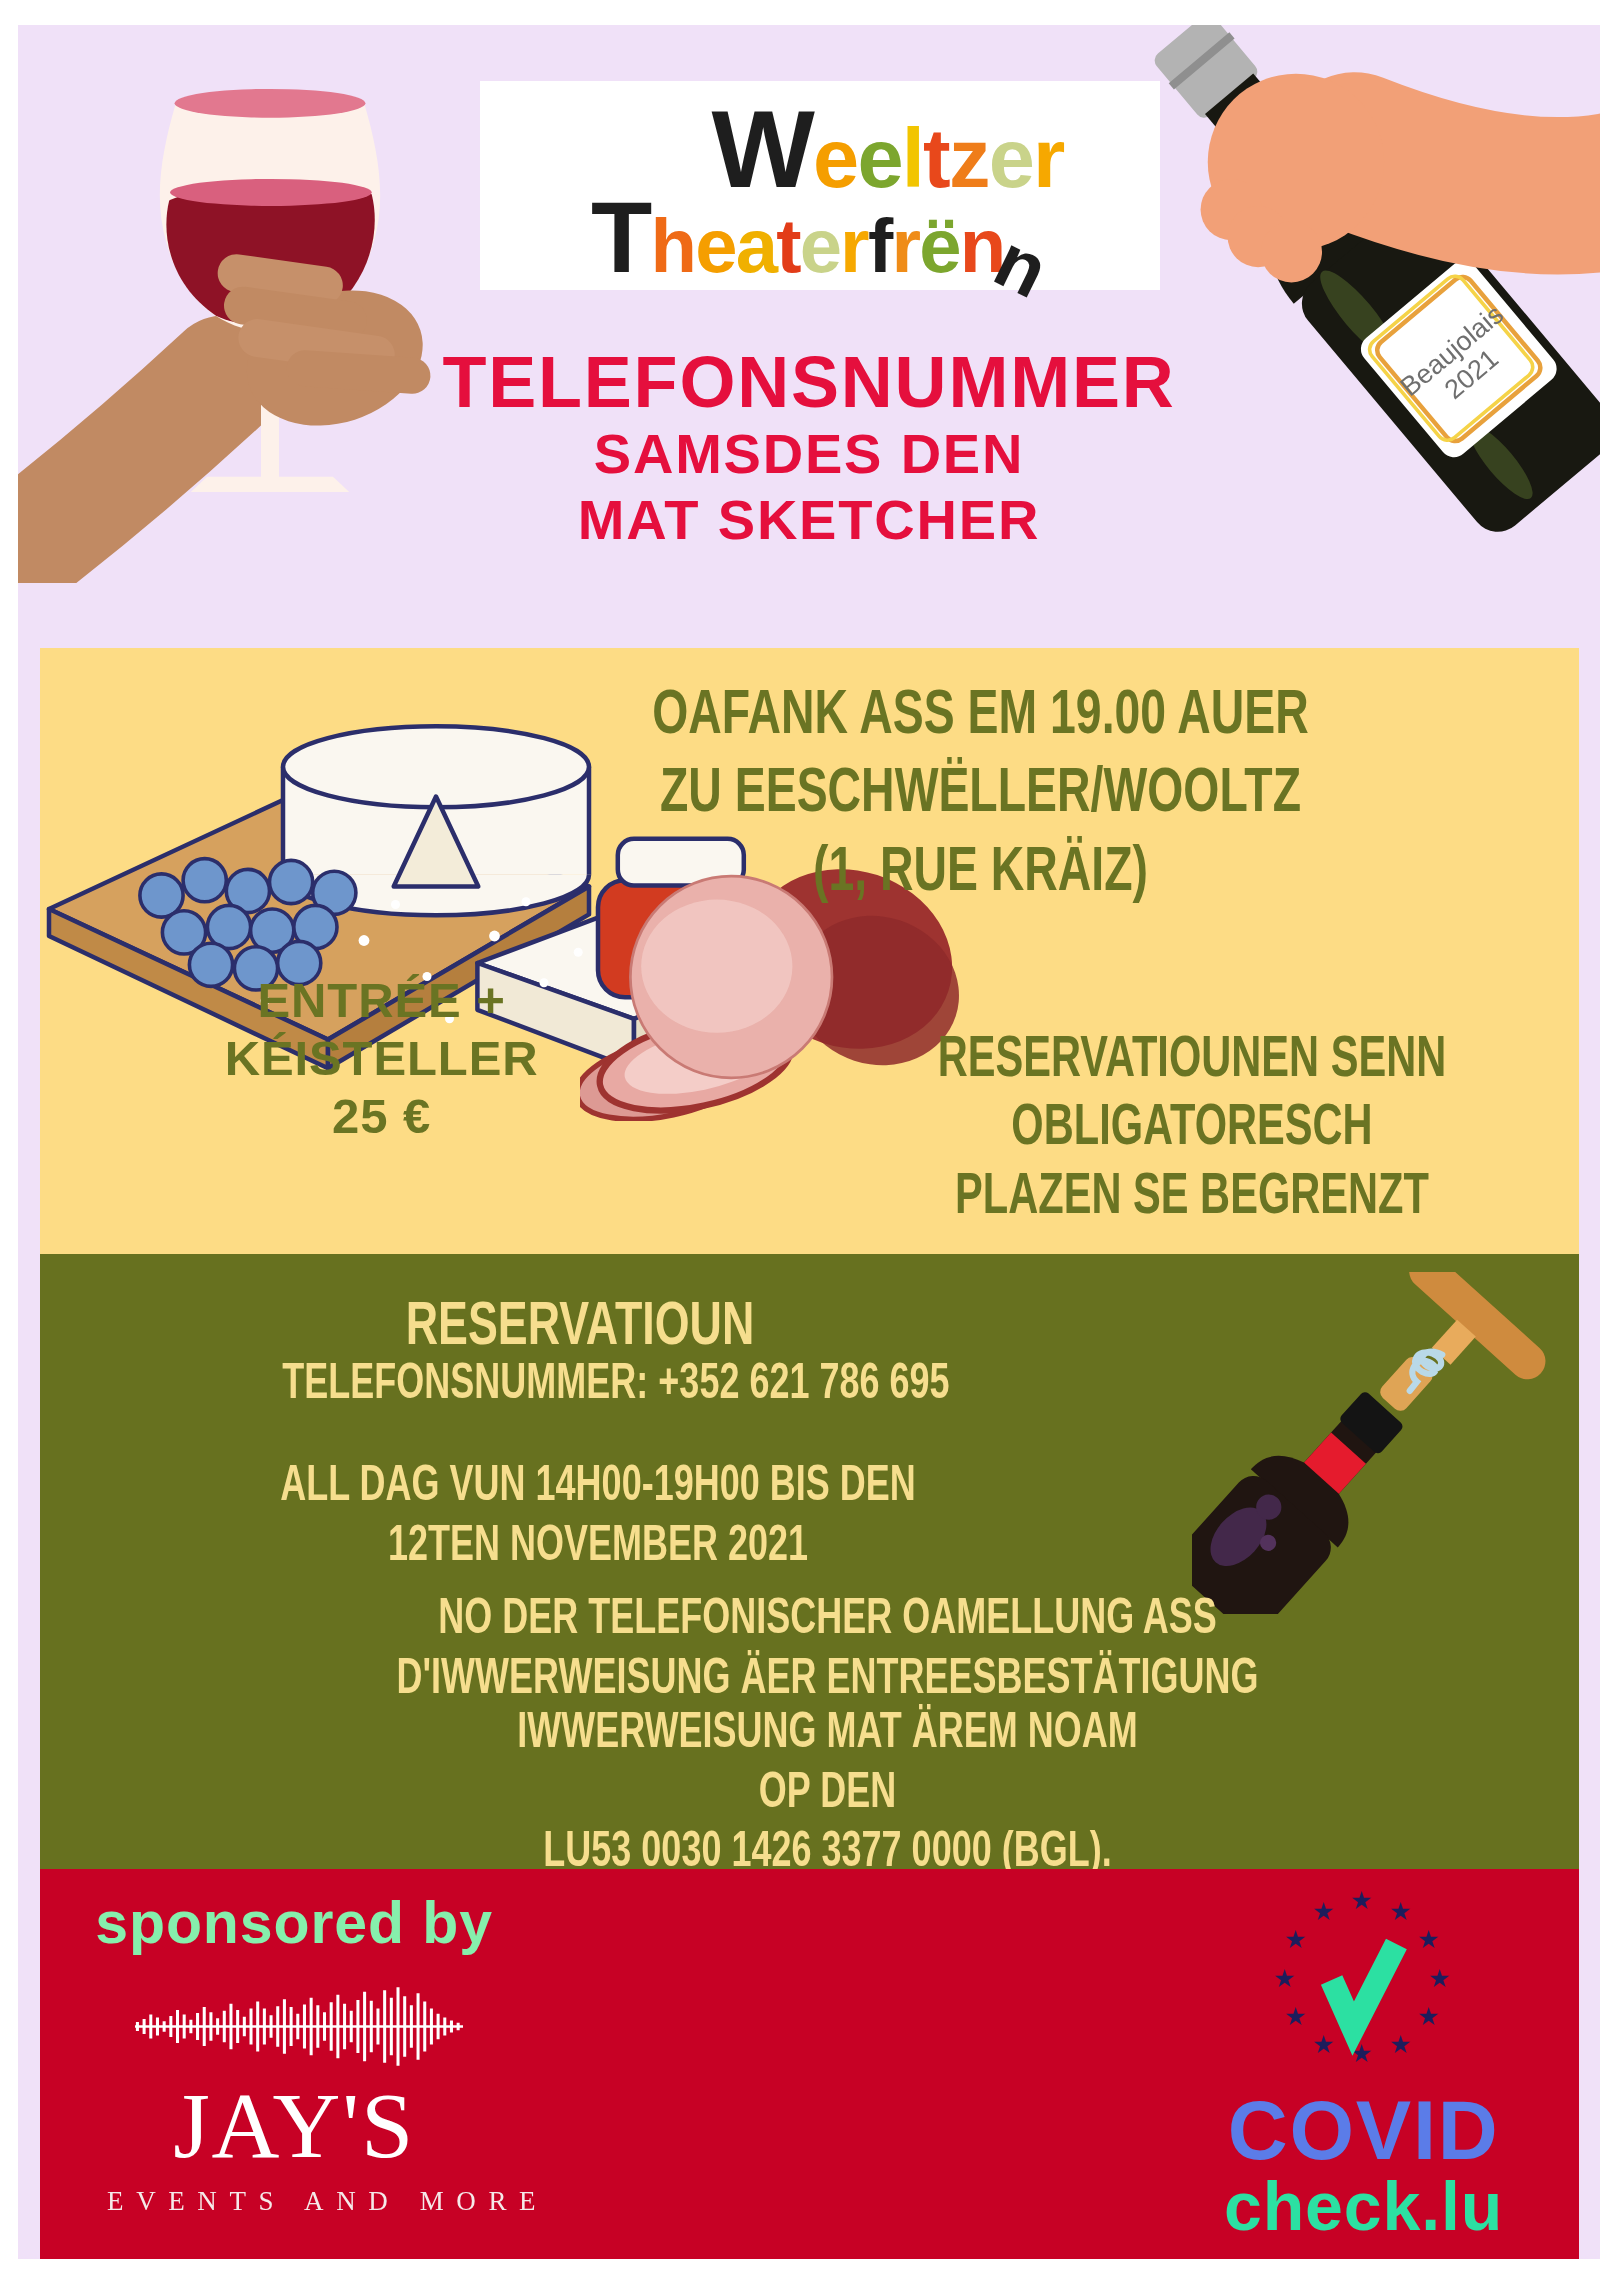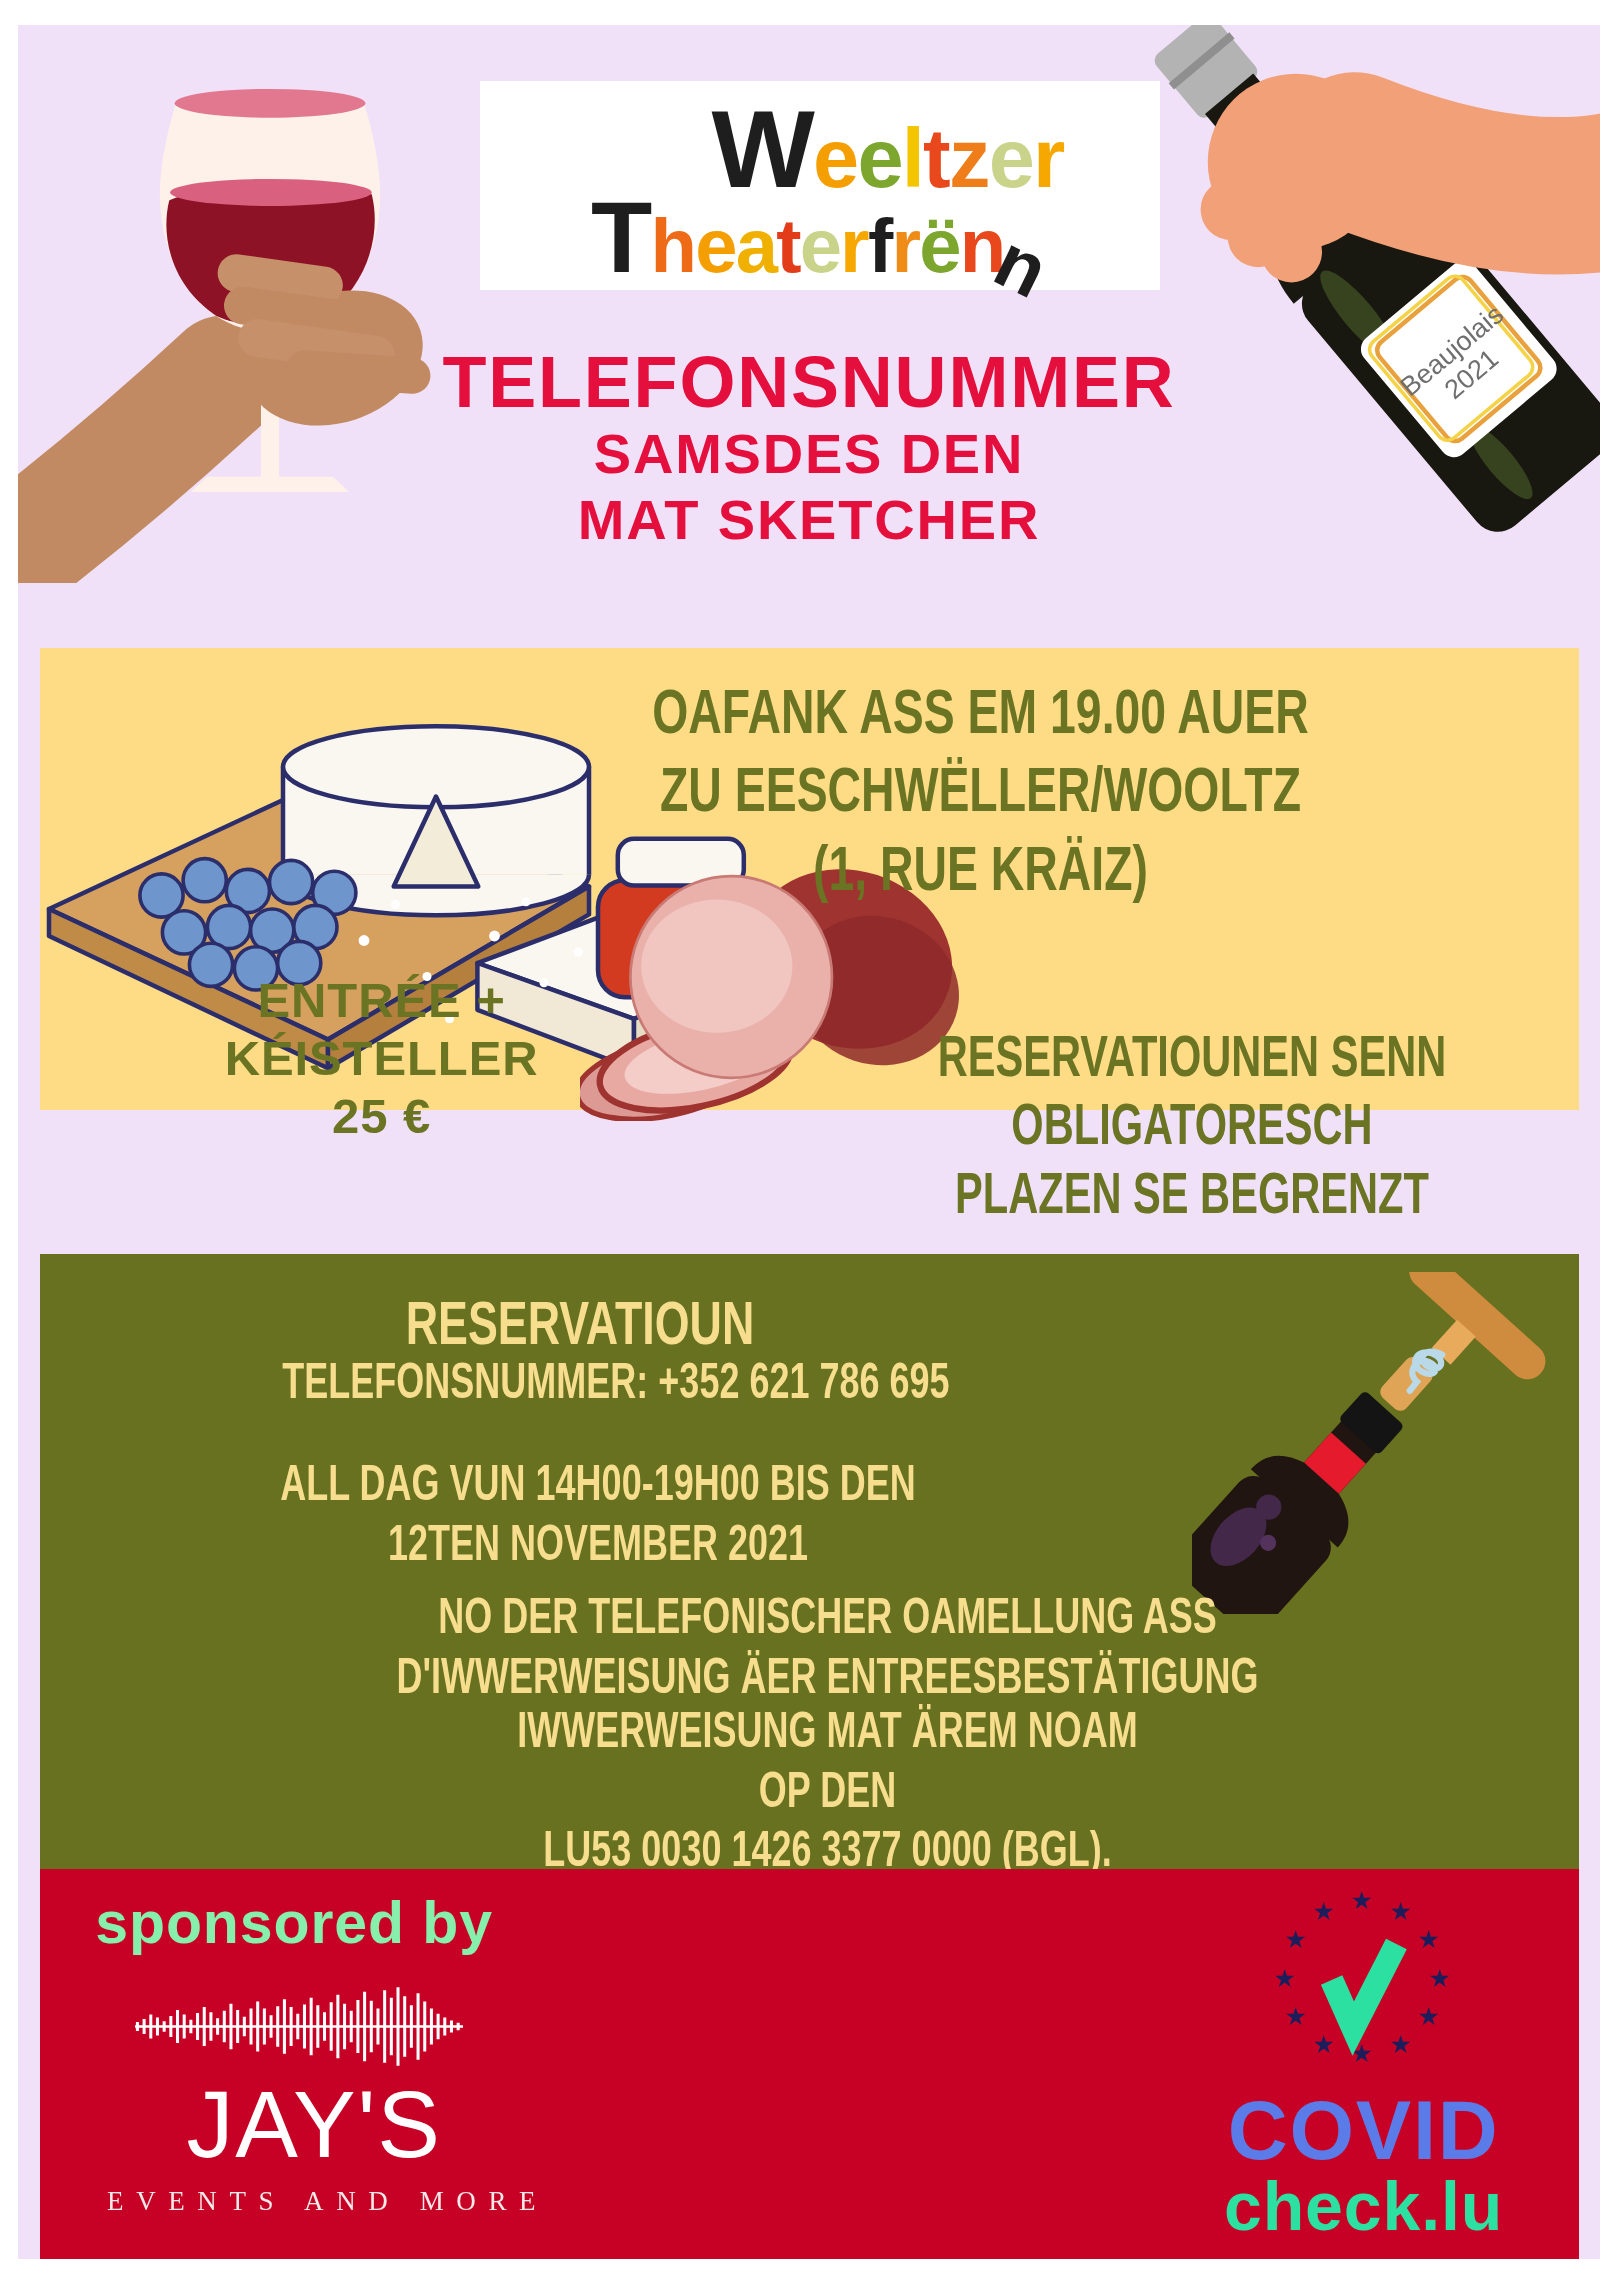--- a/index.html
+++ b/index.html
@@ -6,21 +6,21 @@
   body {
     width:1618px; height:2284px; position:relative;
     background:#ffffff;
     font-family:"Liberation Sans", sans-serif;
   }
   .poster {
     position:absolute; left:18px; top:25px; width:1582px; height:2234px;
     background:#f0e1f8; overflow:hidden;
   }
   .section { position:absolute; left:21.6px; width:1539px; }
-  .sec-info    { top:623px;  height:462px; background:#fddc85; }
+  .sec-info    { top:623px;  height:606px; background:#fddc85; }
   .sec-res     { top:1229px; height:616px; background:#67711f; }
   .sec-sponsor { top:1844px; height:390px; background:#c70125; }
 
   
   .logo-box {
     position:absolute; left:462px; top:56px; width:680px; height:209px;
     background:#ffffff;
   }
   .logo-line { text-align:center; font-weight:bold; line-height:1; white-space:nowrap; }
   .l1 { font-size:83px; padding:14.4px 0 0 135px; letter-spacing:-1.8px; }
@@ -49,21 +49,21 @@
   .res-phone   { top:101px; left:0;   width:1152px; font-size:45px; }
   .res-hours   { top:205px; left:0;   width:1116px; font-size:45px; line-height:1.22; }
   .res-conf    { top:338px; left:135px; width:1305px; font-size:45px; line-height:1.22; }
   .res-tr      { top:455px; left:135px; width:1305px; font-size:45px; line-height:1.2; }
 
   
   .sponsored { position:absolute; left:0; top:20px; width:509px; text-align:center;
                color:#86efac; font-weight:bold; font-size:59px; letter-spacing:0.9px; }
   .wave { position:absolute; left:95px; top:116px; }
   .jays { position:absolute; left:0; top:202px; width:509px; text-align:center;
-          color:#ffffff; font-family:Liberation Sans, sans-serif; font-size:94px; letter-spacing:1.8px;margin-left:20px; }
+          color:#ffffff; font-family:Liberation Serif, serif; font-size:94px; letter-spacing:1.8px; }
   .events { position:absolute; left:0; top:317px; width:576px; text-align:center;
             color:#f5e9e9; font-family:"Liberation Serif", serif; font-size:27px; letter-spacing:12.6px; }
   .covid-block { position:absolute; left:1054px; top:0; width:540px; text-align:center; }
   .stars-box { position:absolute; left:171px; top:11.7px; width:198px; height:198px; }
   .star { position:absolute; font-size:25px; line-height:1; }
   .covid-word { position:absolute; left:0; top:214px; width:540px; font-weight:bold;
                 font-size:83px; letter-spacing:1.8px; }
   .check-word { position:absolute; left:0; top:298px; width:540px; font-weight:bold;
                 font-size:68px; letter-spacing:0.9px; }
 

